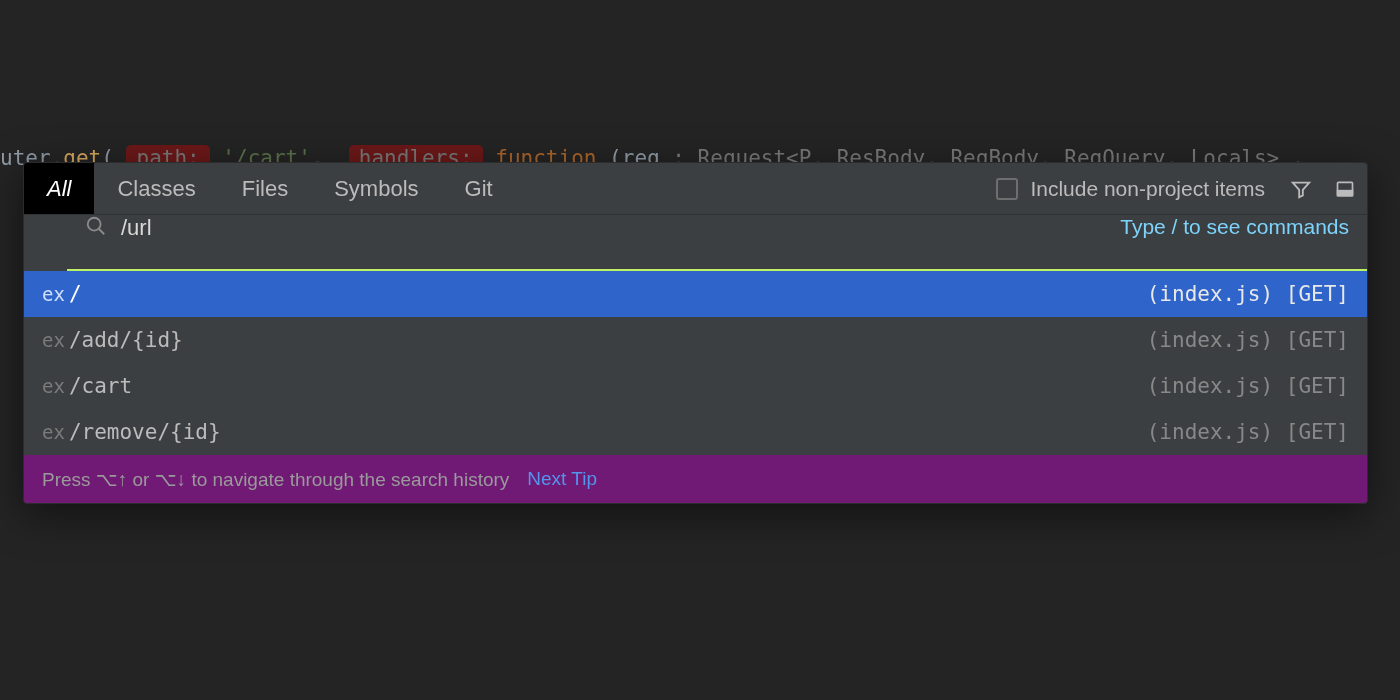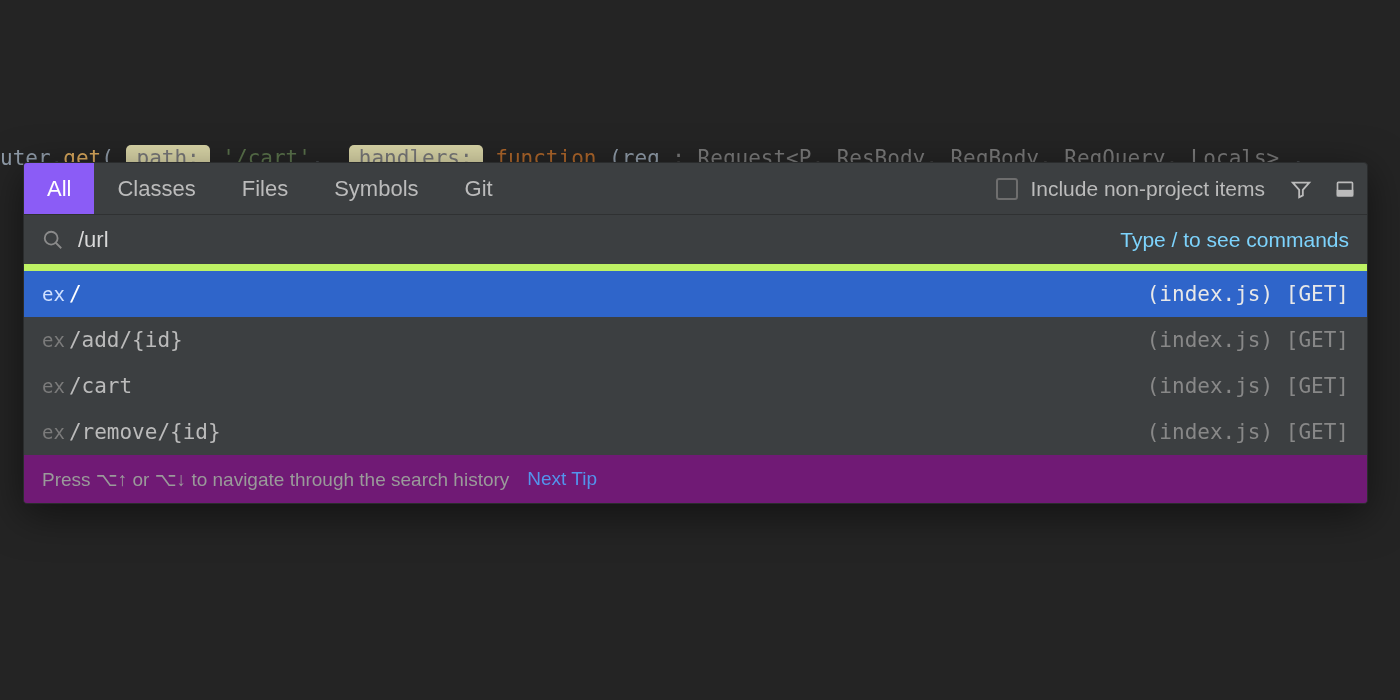--- a/index.html
+++ b/index.html
@@ -8,21 +8,21 @@
     background: #2b2b2b; font-family: 'Menlo','Consolas',monospace;
     font-size: 21px; color: #a9b7c6;
   }
   .code-bg { position: absolute; inset: 0; padding-top: 38px; line-height: 48px; white-space: pre; }
   .code-line { padding-left: 0; }
 
   
   .t-id    { color: #a9b7c6; }
   .t-method{ color: #ffc66d; }
   .t-punct { color: #a9b7c6; }
-  .t-hintbg{ background:#fef9c3; padding:1px 10px; border-radius:5px; color:#8e8e8e; }
+  .t-hintbg{ background:#7f1d1d; padding:1px 10px; border-radius:5px; color:#8e8e8e; }
   .t-str   { color: #6a8759; font-weight:500;text-align:right; }
   .t-kw    { color: #cc7832; font-weight:500; }
   .t-type  { color: #8f8f8f; }
   .t-idlight{color:#a9b7c6;}
 
   
   .dim-overlay { position:absolute; inset:0; background:rgba(0,0,0,0.15); pointer-events:none;}
 
   
   .popup {
@@ -33,32 +33,33 @@
     color:#bbbbbb; overflow:hidden;
   }
   .tabs-row {
     display:flex; align-items:center; height:52px;
     border-bottom:1px solid #2f3132;
   }
   .tab {
     padding:0 23px; height:100%; display:flex; align-items:center;
     font-size:22px; color:#bbbbbb; cursor:pointer;
   }
-  .tab.active { background:#8b5cf6; color:#fff; }
+  .tab.active { background:#000000; color:#fff;font-style:italic; }
   .tabs-spacer { flex:1; }
   .checkbox-wrap { display:flex; align-items:center; gap:12px; padding-right:14px; font-size:21px; }
   .cb {
     width:22px; height:22px; border:2px solid #6e6e6e; border-radius:3px;
     background:transparent;
   }
   .iconbtn { width:32px; height:32px; display:flex; align-items:center; justify-content:center; margin:0 6px; cursor:pointer; }
 
   .search-row {
-    display:flex; align-items:center; height:56px; padding:0 18px;
-    border-bottom:7px solid #bef264;
+    display:flex; align-items:flex-start; height:56px; padding:0 18px;
+    border-bottom:2px solid #bef264;
+    margin-left:43px;
   }
   .search-icon { color:#8a8a8a; margin-right:14px; }
   .search-input {
     flex:1; background:transparent; border:none; outline:none;
     color:#d9d9d9; font-size:22px; font-family:inherit;
   }
   .search-hint { color:#7dd3fc; font-size:21px; white-space:nowrap; }
 
   .results { }
   .result-row {

